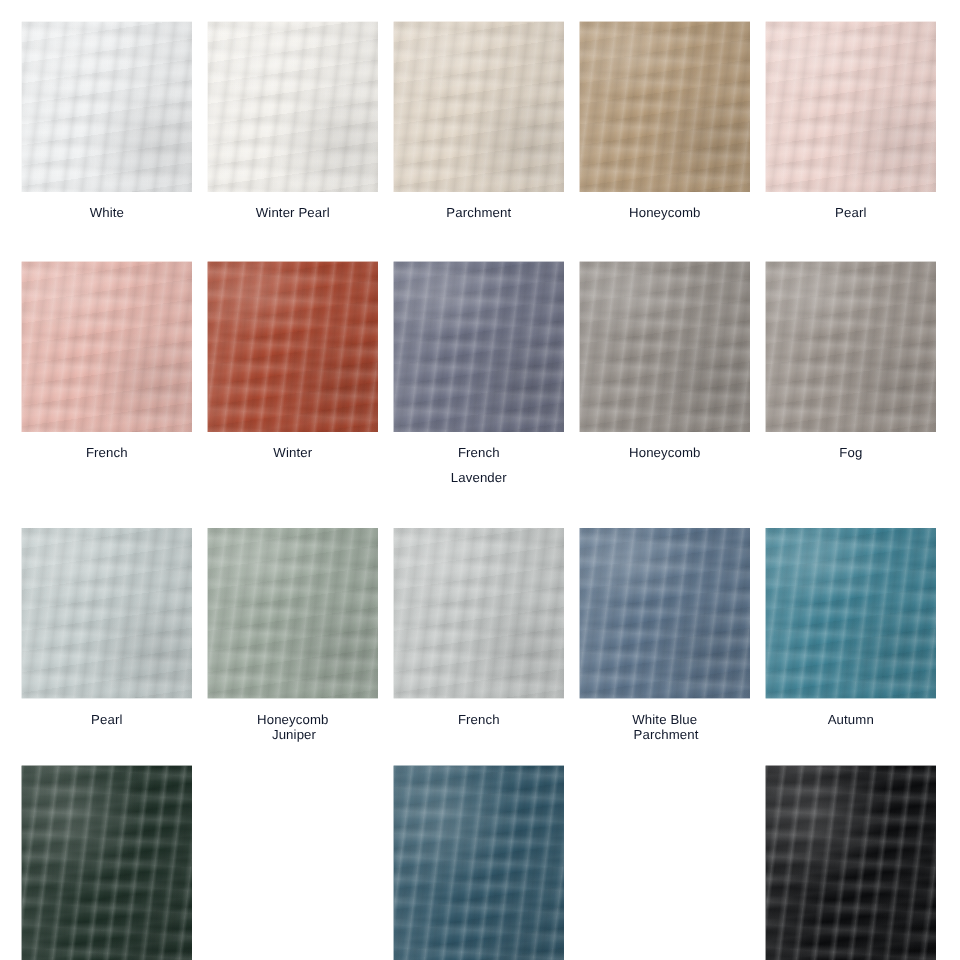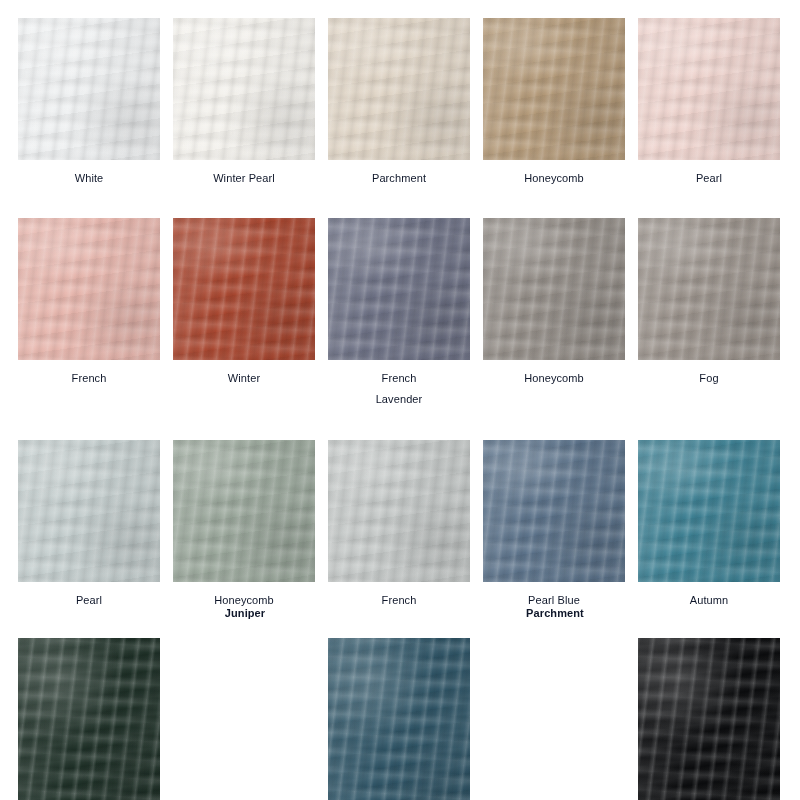--- a/index.html
+++ b/index.html
@@ -94,21 +94,20 @@
     height: 228px;
   }
   .tile.tall .caption {
     left: 152px;
     right: auto;
     top: auto;
     bottom: 14px;
     width: 150px;
     text-align: center;
     white-space: nowrap;
-    font-weight: bold;
   }
 </style>
 </head>
 <body>
 
 <div id="swatch-board" style="background: rgb(255, 255, 255);">
     <div class="tile" style="left: 18px; top: 18px; width: 142px;">
       <div class="chip" style="background-color: rgb(238, 240, 241);"></div>
       <div class="caption">White</div>
     </div>
@@ -156,21 +155,21 @@
     <div class="tile" style="left: 173px; top: 440px; width: 142px;">
       <div class="chip" style="background-color: rgb(154, 167, 155);"></div>
       <div class="caption">Honeycomb</div>
     </div>
     <div class="tile" style="left: 328px; top: 440px; width: 142px;">
       <div class="chip" style="background-color: rgb(195, 199, 198);"></div>
       <div class="caption">French</div>
     </div>
     <div class="tile" style="left: 483px; top: 440px; width: 142px;">
       <div class="chip" style="background-color: rgb(90, 113, 137);"></div>
-      <div class="caption">Pearl Blue</div>
+      <div class="caption">White Blue</div>
     </div>
     <div class="tile" style="left: 638px; top: 440px; width: 142px;">
       <div class="chip" style="background-color: rgb(60, 127, 146);"></div>
       <div class="caption">Autumn</div>
     </div>
     <div class="tile tall" style="left: 18px; top: 638px; width: 142px;">
       <div class="chip" style="background-color: rgb(30, 48, 39);"></div>
       <div class="caption">Juniper</div>
     </div>
     <div class="tile tall" style="left: 328px; top: 638px; width: 142px;">

